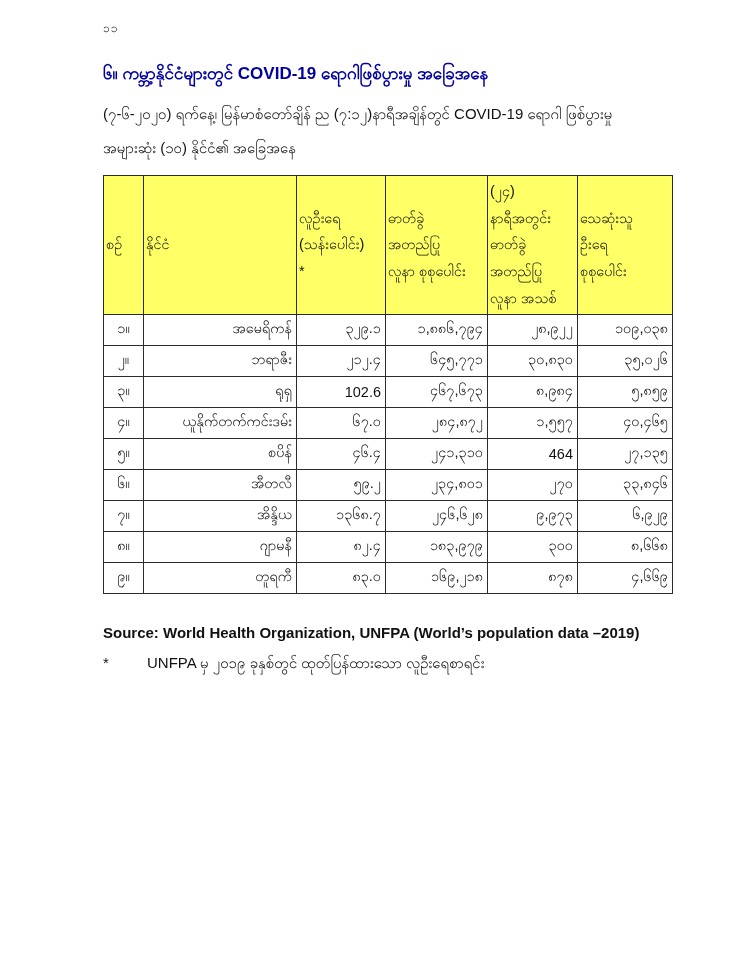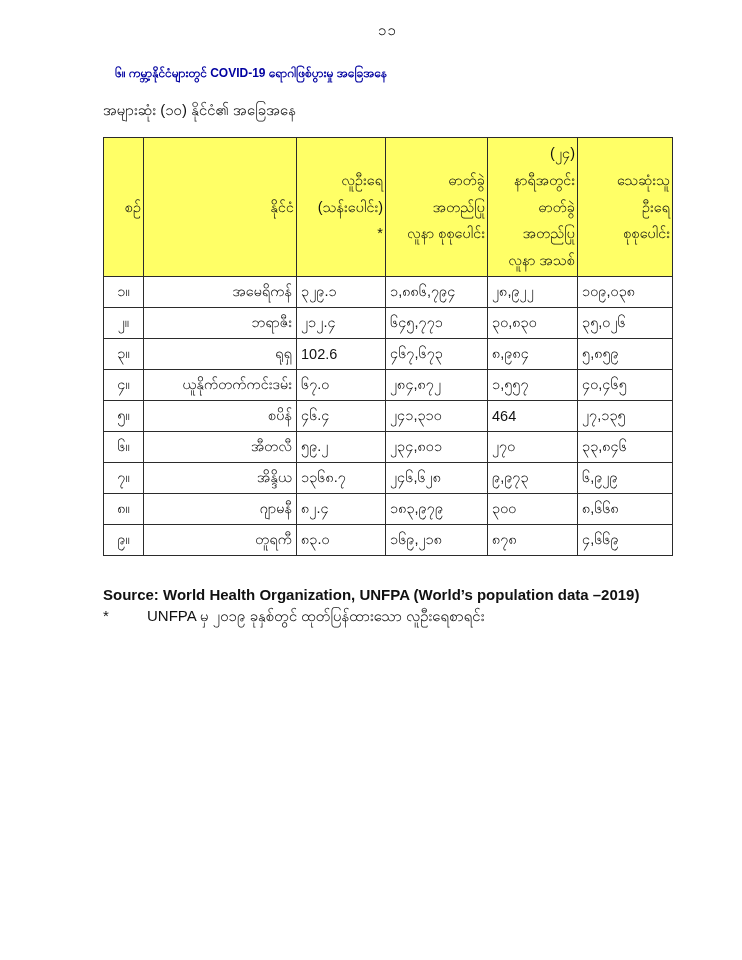--- a/index.html
+++ b/index.html
@@ -15,30 +15,30 @@
     background:#ffffff;color:var(--ink);
     font-family:"Liberation Sans","DejaVu Sans",sans-serif;
     overflow:hidden;
   }
   .page{
     position:relative;
     width:742px;height:960px;
     padding:16px 70px 0 103px;
   }
   .page-number{
-    text-align:center;
-    font-size:15px;
+    text-align:left;
+    font-size:12px;
     margin:4px 0 22px 0;
     letter-spacing:1px;
   }
   .heading{
     color:var(--accent);
     font-weight:bold;
-    font-size:12px;
-    margin:0 0 10px 12px;
+    font-size:17px;
+    margin:0 0 10px 0;
     line-height:1.6;
   }
   .intro{
     font-size:15px;
     line-height:2.25;
     margin:0 0 10px 0;
   }
   table.covid{
     border-collapse:collapse;
     table-layout:fixed;
@@ -47,41 +47,41 @@
   table.covid th,
   table.covid td{
     border:1.6px solid var(--border);
     font-size:14.5px;
     padding:1px 4px;
     overflow:hidden;
   }
   table.covid thead th{
     background:var(--header-bg);
     font-weight:normal;
-    text-align:right;
+    text-align:left;
     vertical-align:middle;
     height:132px;
     line-height:1.85;
     white-space:pre-line;
     padding:2px 2px;
   }
   table.covid tbody td{
     height:31px;
     background:#fff;
   }
   td.c-serial{text-align:center;padding-right:6px;}
   td.c-country{text-align:right;padding-left:8px;}
-  td.c-num{padding-right:9px;}
+  td.c-num{text-align:right;padding-right:9px;}
   .footer{
     margin-top:30px;
     font-size:15px;
   }
   .source-line{
     font-weight:bold;
-    margin-bottom:0;
+    margin-bottom:9px;
   }
   .footnote{
     display:flex;
     align-items:flex-start;
     line-height:1.7;
   }
   .footnote .marker{
     width:44px;
     flex:0 0 44px;
   }
@@ -89,20 +89,21 @@
 </head>
 <body>
 
 <div class="page">
 
   <div class="page-number">၁၁</div>
 
   <div class="heading">၆။ ကမ္ဘာ့နိုင်ငံများတွင် COVID-19 ရောဂါဖြစ်ပွားမှု အခြေအနေ</div>
 
   <div class="intro">
+    <div>(၇-၆-၂၀၂၀) ရက်နေ့၊ မြန်မာစံတော်ချိန် ည (၇:၁၂)နာရီအချိန်တွင် COVID-19 ရောဂါ ဖြစ်ပွားမှု</div>
     <div>အများဆုံး (၁၀) နိုင်ငံ၏ အခြေအနေ</div>
   </div>
 
   <table class="covid">
     <colgroup>
       <col style="width:40px">
       <col style="width:153px">
       <col style="width:89px">
       <col style="width:102px">
       <col style="width:90px">

